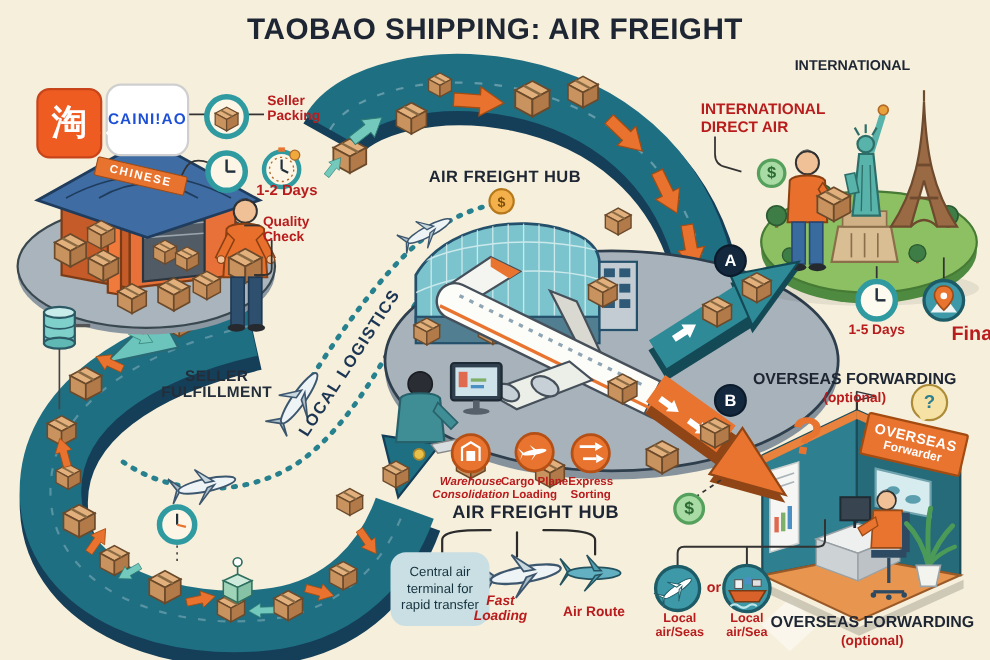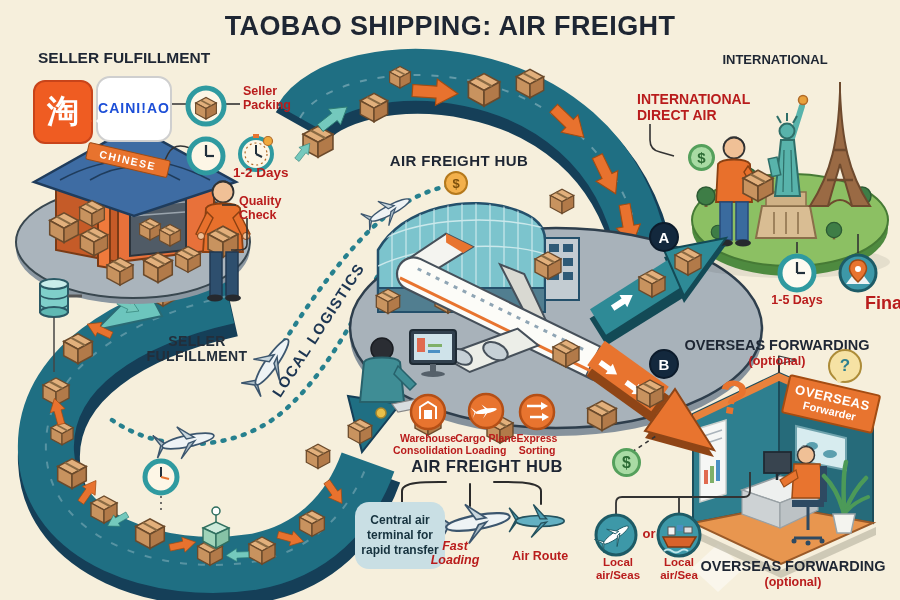--- a/index.html
+++ b/index.html
@@ -52,25 +52,25 @@
   .ov-bubble{left:828px;top:349px;width:30px;height:30px;border-radius:50%;background:#f6e2a4;border:2px solid #ad8c38;
              color:#2e7f8f;display:flex;align-items:center;justify-content:center;font-size:17px;font-weight:800;}
   .ov-bubble::after{content:"";position:absolute;left:2px;bottom:-8px;border:6px solid transparent;border-top-color:#f6e2a4;
                     transform:rotate(20deg);}
   .lbl-or{left:649px;top:527px;font-size:13px;white-space:nowrap;}
   .lbl-optair{left:618px;top:556px;width:66px;text-align:center;font-size:11.5px;}
   .lbl-optsea{left:679px;top:556px;width:66px;text-align:center;font-size:11.5px;}
   .ov-f-heading{left:793px;top:558px;font-size:14.5px;white-space:nowrap;}
   .ov-f-optional{left:793px;top:575px;font-size:12.5px;font-weight:700;}
   .station-lbl{text-align:center;font-size:10.5px;width:78px;}
-  .st1{left:428px;top:432px;}
+  .st1{left:428px;top:432px;font-style:italic;}
   .st2{left:486px;top:432px;}
   .st3{left:537px;top:432px;}
   .hub-note{left:355px;top:502px;width:90px;background:#c9dfe4;border-radius:14px;padding:11px 5px;
-            font-size:12px;font-weight:700;color:#16323e;text-align:center;line-height:1.25;box-sizing:border-box;}
+            font-size:12px;font-weight:400;color:#16323e;text-align:center;line-height:1.25;box-sizing:border-box;}
   .lbl-fast{left:455px;top:539px;width:66px;text-align:center;font-style:italic;}
   .lbl-airroute{left:540px;top:549px;white-space:nowrap;}
 </style>
 </head>
 <body>
 
 <div class="stage">
 
 <svg width="900" height="600" viewBox="0 0 900 600">
   <defs>
@@ -492,21 +492,20 @@
       <rect x="677" y="525" width="6" height="6" fill="#4a90c4"></rect>
       <rect x="684" y="527" width="8" height="6" fill="#e0e0e0" stroke="#555" stroke-width="1"></rect>
       <path d="M 663,537 L 696,537 L 690,547 L 668,547 Z" fill="#d8622a" stroke="#7a3a14" stroke-width="1.5"></path>
       <path d="M 664,551 q 4,-3 8,0 q 4,3 8,0 q 4,-3 8,0" fill="none" stroke="#bfe6ea" stroke-width="2"></path>
     </g>
   </g>
 </svg>
 
 <div class="ov title h-section" style="transform:translateX(-50%);">TAOBAO SHIPPING: AIR FREIGHT</div>
 
-<div class="ov seller-heading h-section">SELLER FULFILLMENT</div>
 <div class="ov taobao">
       <span>淘</span>
     </div>
 <div class="ov cainiao">
   <span>CAI</span>
   <span>NI!AO</span>
 </div>
 <div class="ov chinese">CHINESE</div>
 <div class="ov lbl lbl-packing">Seller Packing</div>
 <div class="ov lbl lbl-days">1-2 Days</div>

